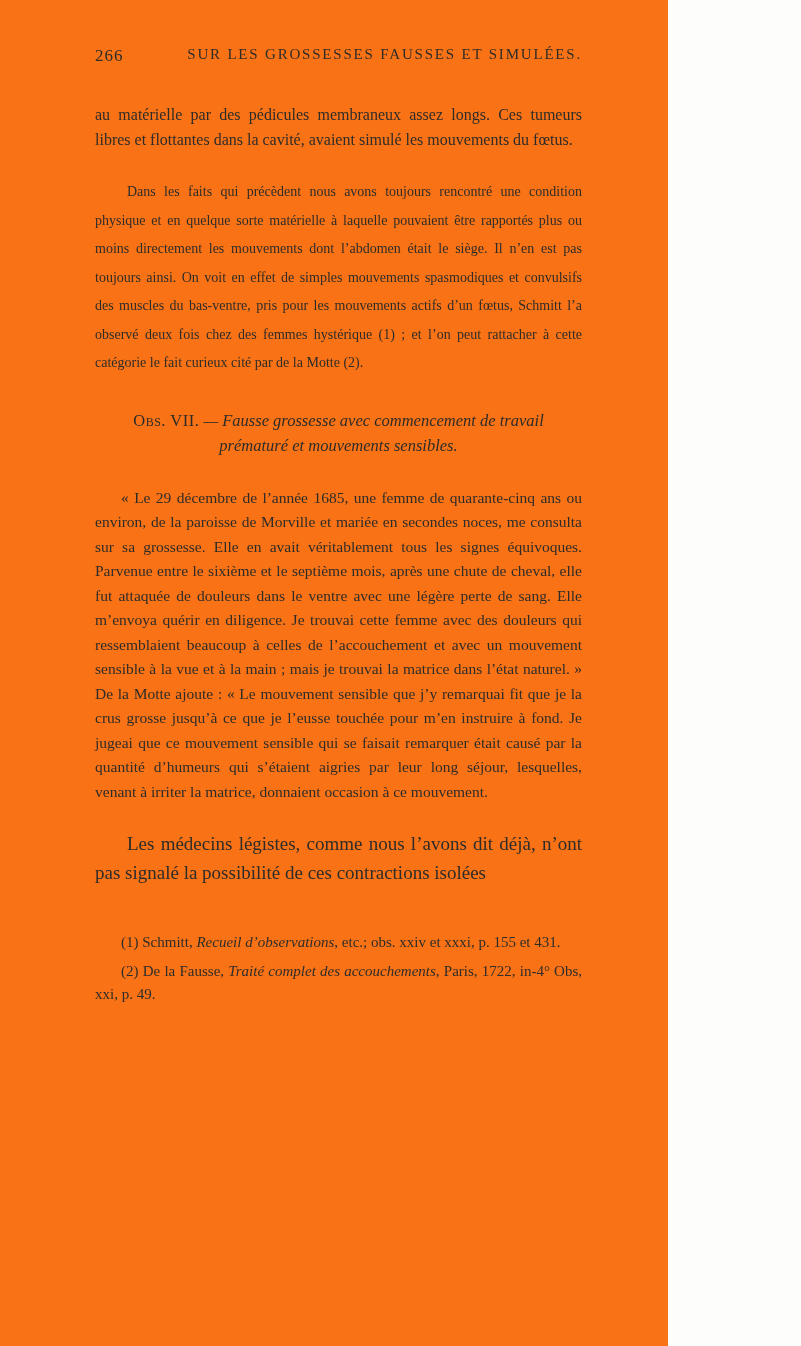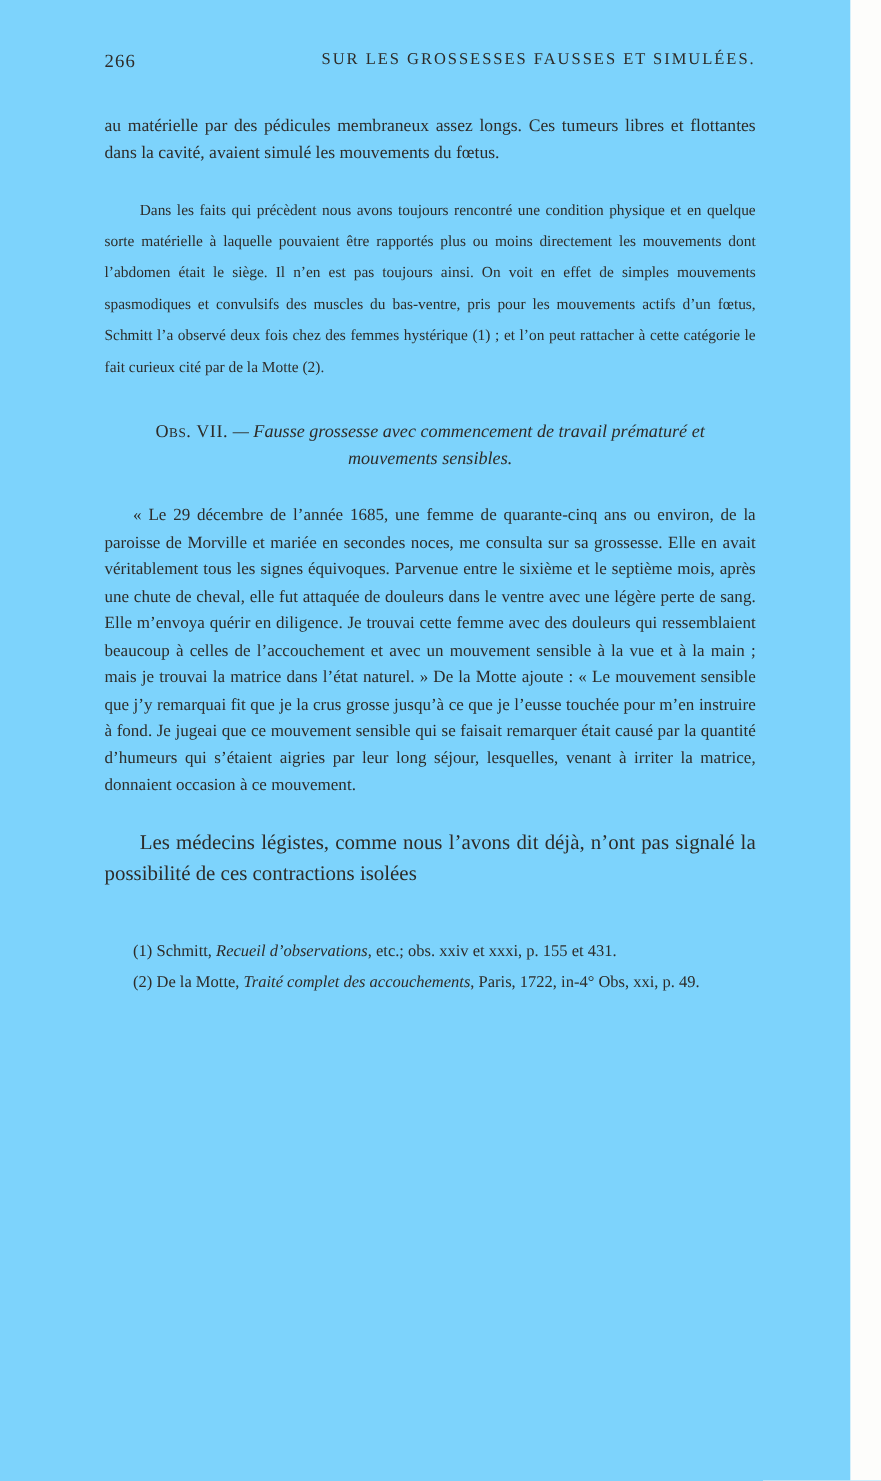--- a/index.html
+++ b/index.html
@@ -10,24 +10,24 @@
   }
 
   body {
     background: #fdfdfb;
     color: #2e2c29;
     font-family: "Liberation Serif", "DejaVu Serif", serif;
     overflow: hidden;
   }
 
   .page {
-    width: 773px;
+    width: 668px;
     height: 1346px;
     padding: 46px 86px 40px 95px;
-    background: #7dd3fc;
+    background: #f97316;
   }
 
   
   .header {
     position: relative;
     height: 24px;
     margin-bottom: 32px;
   }
   .page-number {
     position: absolute;
@@ -129,18 +129,18 @@
   <p class="closing-para">Les médecins légistes, comme nous l’avons dit déjà, n’ont pas signalé la possibilité de ces contractions isolées</p>
 
   <div class="footnotes">
     <p class="footnote">
       <span>(1)</span>
       <span>Schmitt,</span>
       <span class="fn-title">Recueil d’observations</span><span>, etc.; obs. xxiv et xxxi, p. 155 et 431.</span>
     </p>
     <p class="footnote">
       <span>(2)</span>
-      <span>De la Motte,</span>
+      <span>De la Fausse,</span>
       <span class="fn-title">Traité complet des accouchements</span><span>, Paris, 1722, in-4° Obs, xxi, p. 49.</span>
     </p>
   </div>
 
 </div>
 
 </body></html>

